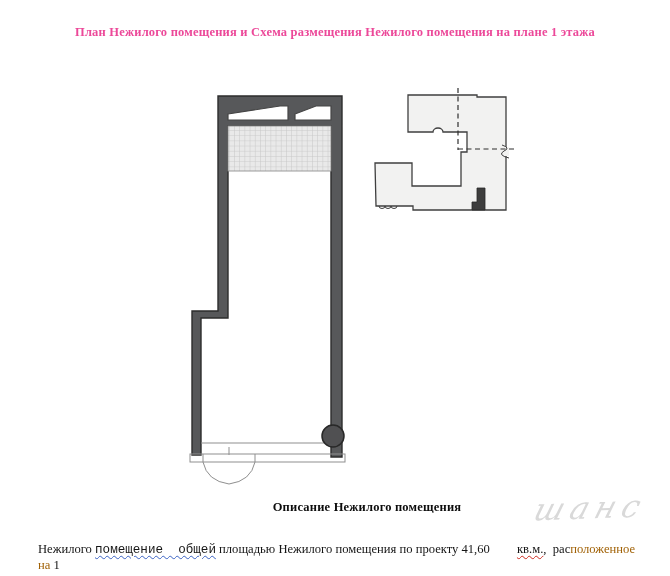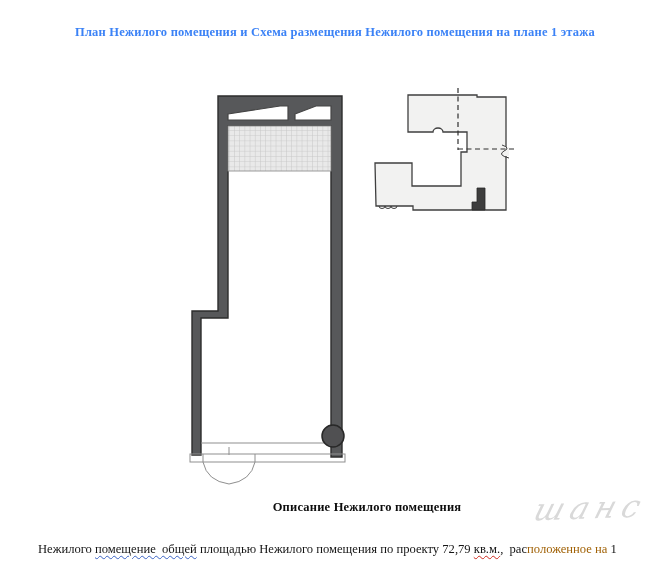--- a/index.html
+++ b/index.html
@@ -3,39 +3,39 @@
 <meta charset="utf-8">
 <title>План Нежилого помещения</title>
 <style>
   html,body{margin:0;padding:0;}
   body{
     width:670px;height:576px;position:relative;background:#ffffff;overflow:hidden;
     font-family:"Liberation Serif", serif;color:#141414;
   }
   .doc-title{
     position:absolute;top:25px;left:0;width:670px;text-align:center;
-    font-weight:bold;font-size:12.5px;letter-spacing:0.2px;color:#3b82f6;
+    font-weight:bold;font-size:12.5px;letter-spacing:0.2px;color:#ec4899;
   }
   .plan-svg{position:absolute;top:0;left:0;}
   .section-heading{
     position:absolute;top:500px;left:0;width:670px;text-align:center;
     font-weight:bold;font-size:12.5px;letter-spacing:0.2px;color:#0d0d0d;margin-left:32px;
   }
   .description{
     position:absolute;top:529px;left:38px;width:608px;
     font-size:12.6px;line-height:15.5px;white-space:pre-wrap;color:#151515;
   }
   .description .line{display:block;}
   .u-blue{
     text-decoration-line:underline;text-decoration-style:wavy;
-    text-decoration-color:#3b63c4;text-decoration-thickness:1px;text-underline-offset:2px;
+    text-decoration-color:#3b63c4;text-decoration-thickness:1px;text-underline-offset:2px;font-family:Liberation Mono, monospace;
   }
   .u-red{
     text-decoration-line:underline;text-decoration-style:wavy;
-    text-decoration-color:#cc2a1e;text-decoration-thickness:1px;text-underline-offset:2px;
+    text-decoration-color:#cc2a1e;text-decoration-thickness:1px;text-underline-offset:2px;margin-left:24px;
   }
   .faded{color:#a16207;}
   .watermark{
     position:absolute;left:536px;top:489px;width:140px;
     font-family:"DejaVu Serif", serif;font-style:italic;
     font-size:31px;color:#d9d9d9;letter-spacing:6px;
     transform:skewX(-18deg) rotate(-2deg);
     user-select:none;pointer-events:none;
   }
   .thin{stroke:#8f8f8f;stroke-width:1;fill:none;}
@@ -87,15 +87,15 @@
 
     <path d="M458 88 V150" fill="none" stroke="#2f2f2f" stroke-width="1.2" stroke-dasharray="5 3.5"></path>
     <path d="M458 149 H517" fill="none" stroke="#2f2f2f" stroke-width="1.2" stroke-dasharray="5 3.5"></path>
 
     <path d="M477 188 H485 V210 H472 V202 H477 Z" stroke="#2a2a2a" stroke-width="0.8" fill="#3d3d3d"></path>
   </g>
 </svg>
 
 <div class="section-heading">Описание Нежилого помещения</div>
 
-<p class="description"><span class="line"><span>Нежилого </span><span class="u-blue">помещение  общей</span><span> площадью Нежилого помещения по проекту 72,79 </span><span class="u-red">кв.м.</span><span>,  рас</span><span class="faded">положенное на</span><span> 1</span></span></p>
+<p class="description"><span class="line"><span>Нежилого </span><span class="u-blue">помещение  общей</span><span> площадью Нежилого помещения по проекту 41,60 </span><span class="u-red">кв.м.</span><span>,  рас</span><span class="faded">положенное на</span><span> 1</span></span></p>
 
 <div class="watermark">шанс</div>
 
 </body></html>

